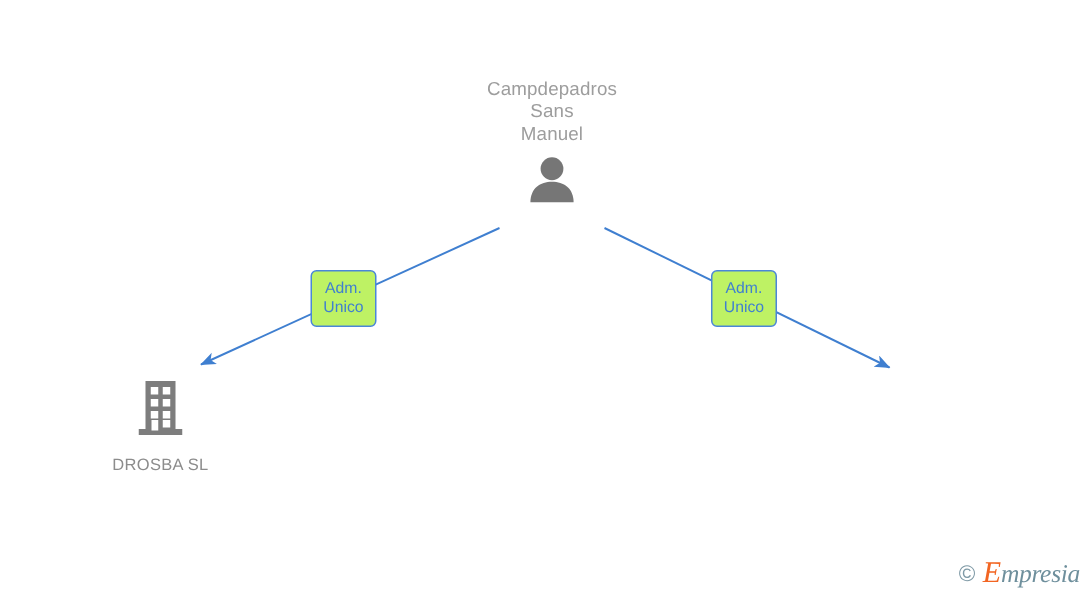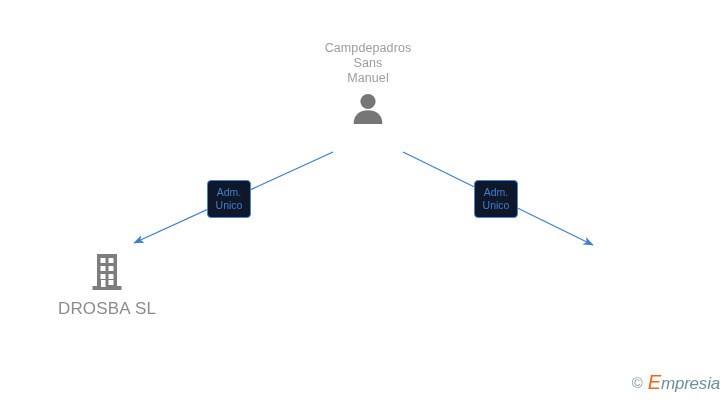--- a/index.html
+++ b/index.html
@@ -23,21 +23,21 @@
     top: 0;
     width: 728px;
     height: 400px;
     pointer-events: none;
   }
 
   
   .person-node {
     position: absolute;
     left: 288px;
-    top: 41px;
+    top: 52px;
     width: 160px;
     text-align: center;
   }
   .person-name {
     font-size: 12.5px;
     line-height: 15px;
     color: #9d9d9d;
     letter-spacing: 0.1px;
     white-space: pre-line;
   }
@@ -55,34 +55,34 @@
   }
   .company-node.left  { left: 27px;  top: 252px; }
   .company-node.right { left: 548px; top: 252px; }
 
   .company-icon {
     display: inline-block;
     line-height: 0;
   }
   .company-label {
     margin-top: 6px;
-    font-size: 17px;
+    font-size: 11px;
     line-height: 14px;
     color: #8c8c8c;
     letter-spacing: 0.2px;
   }
   .company-label.bold { font-weight: bold; color: #8a8a8a; }
 
   
   .rel-chip {
     position: absolute;
     box-sizing: border-box;
     border: 1px solid #4a86d8;
     border-radius: 4px;
-    background: #0f172a;
+    background: #bef264;
     color: #3f7fd0;
     font-size: 10.5px;
     line-height: 13px;
     text-align: center;
     padding: 5px 6px 5px 6px;
     white-space: pre-line;
   }
   .rel-chip.left  { left: 207px; top: 180px; width: 44px; }
   .rel-chip.right { left: 474px; top: 180px; width: 44px; }
 
@@ -94,21 +94,21 @@
     display: flex;
     align-items: center;
     gap: 5px;
   }
   .wm-c {
     font-size: 15px;
     color: #7f9aa6;
     line-height: 1;
   }
   .wm-word {
-    font-family: Liberation Sans, sans-serif;
+    font-family: Liberation Serif, serif;
     font-style: italic;
     font-size: 17px;
     line-height: 1;
     color: #6e8f9c;
     letter-spacing: -0.2px;
   }
   .wm-word .wm-e {
     color: #f26522;
     font-size: 20px;
   }

